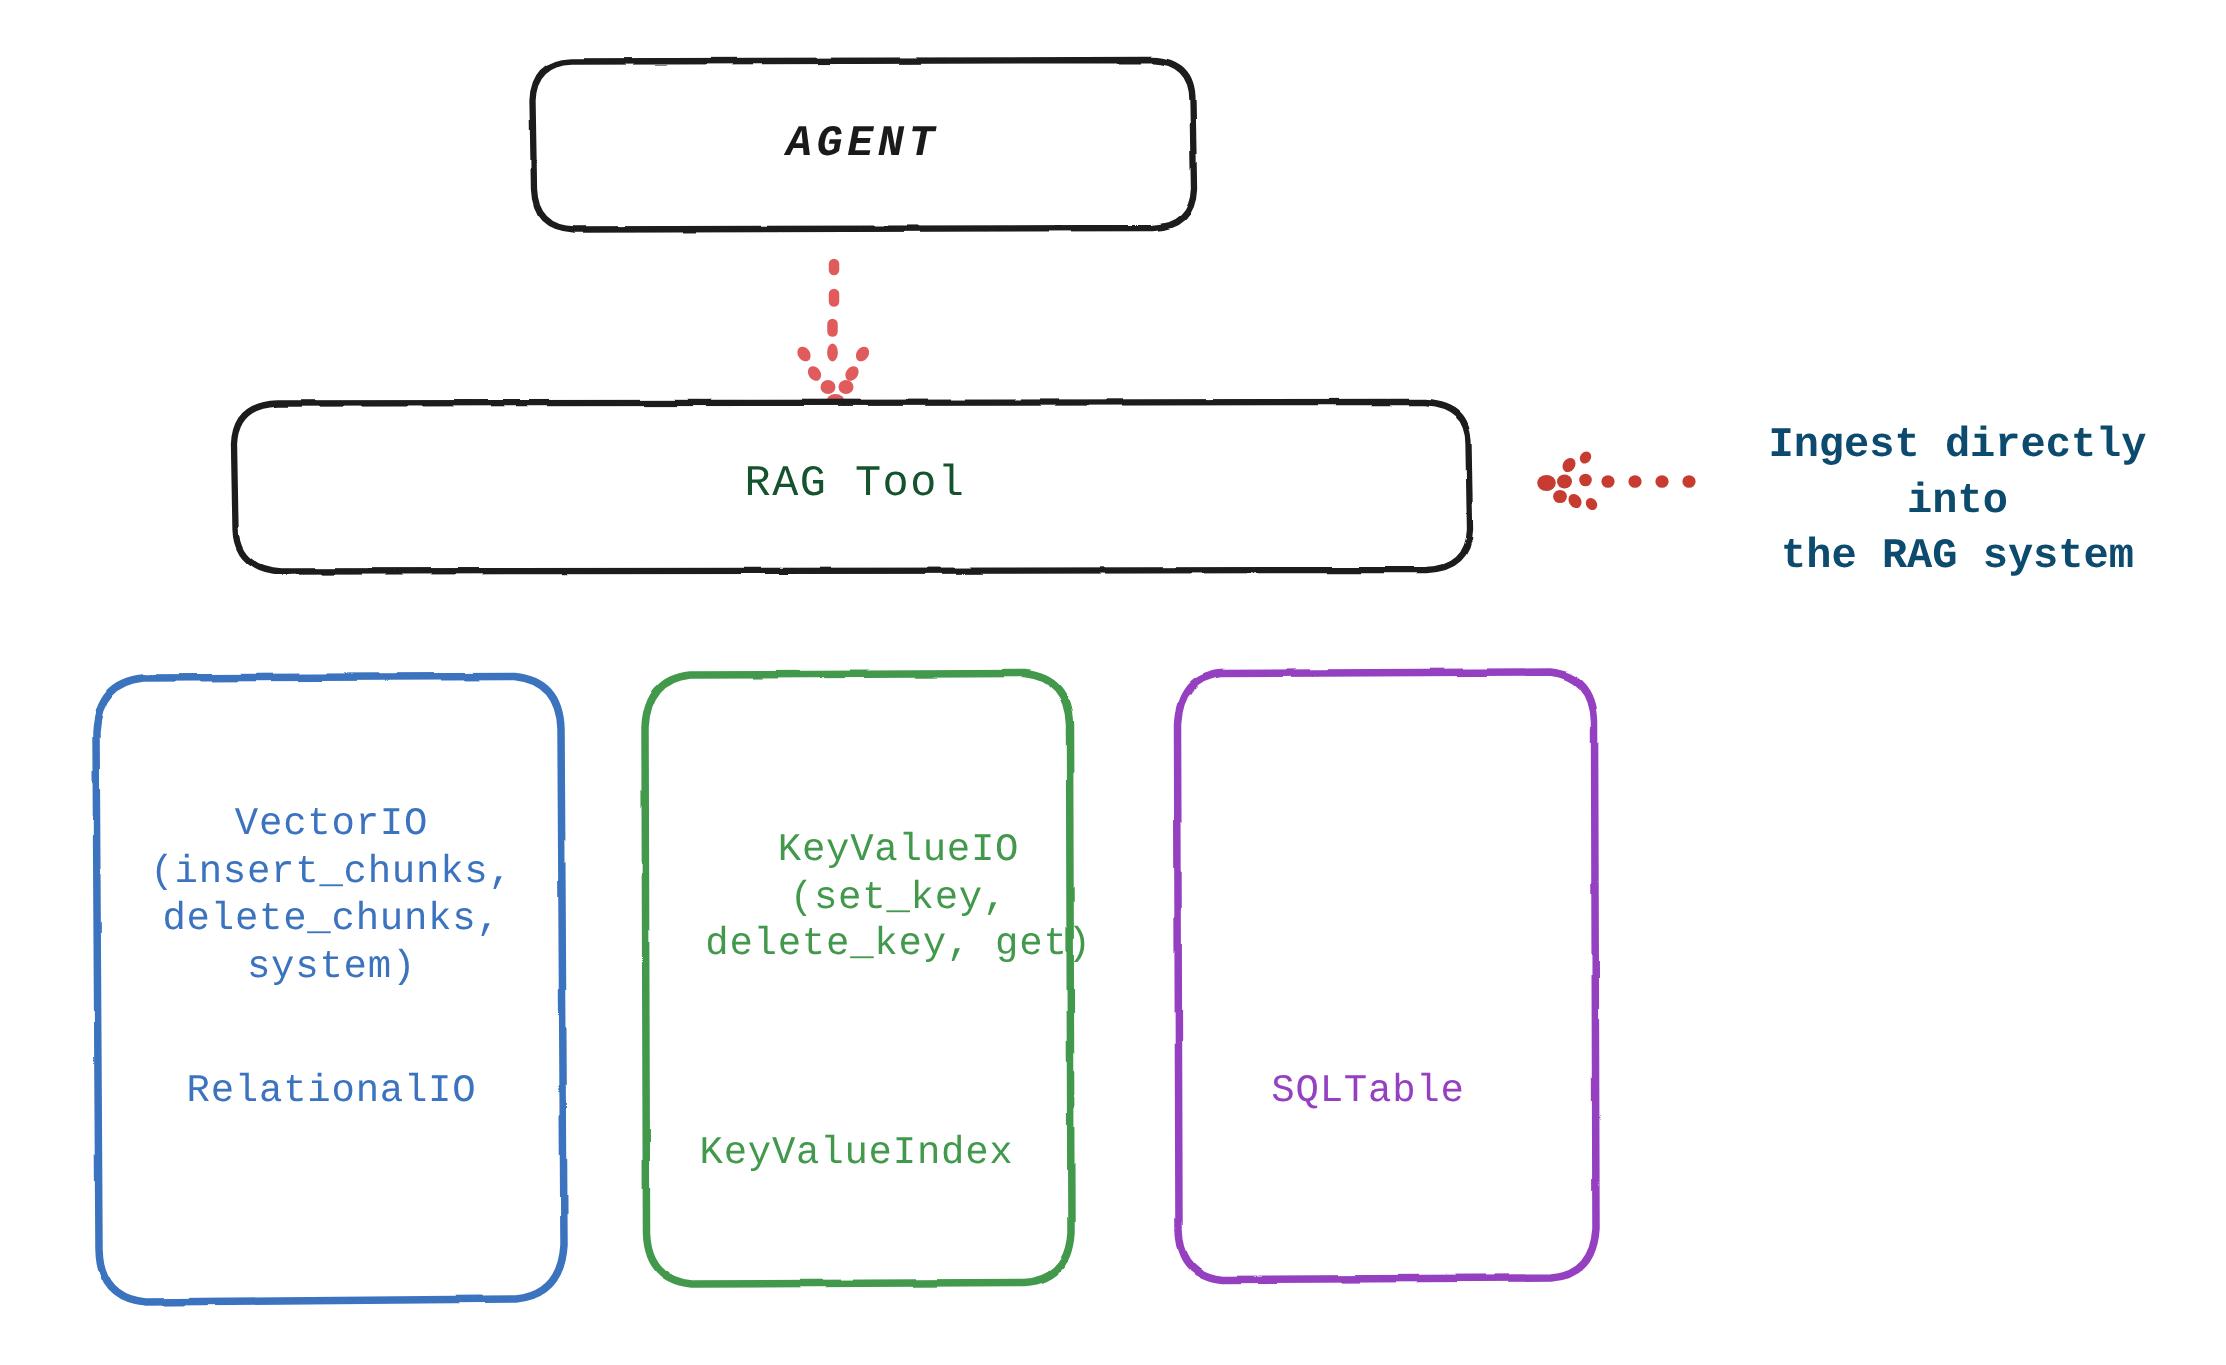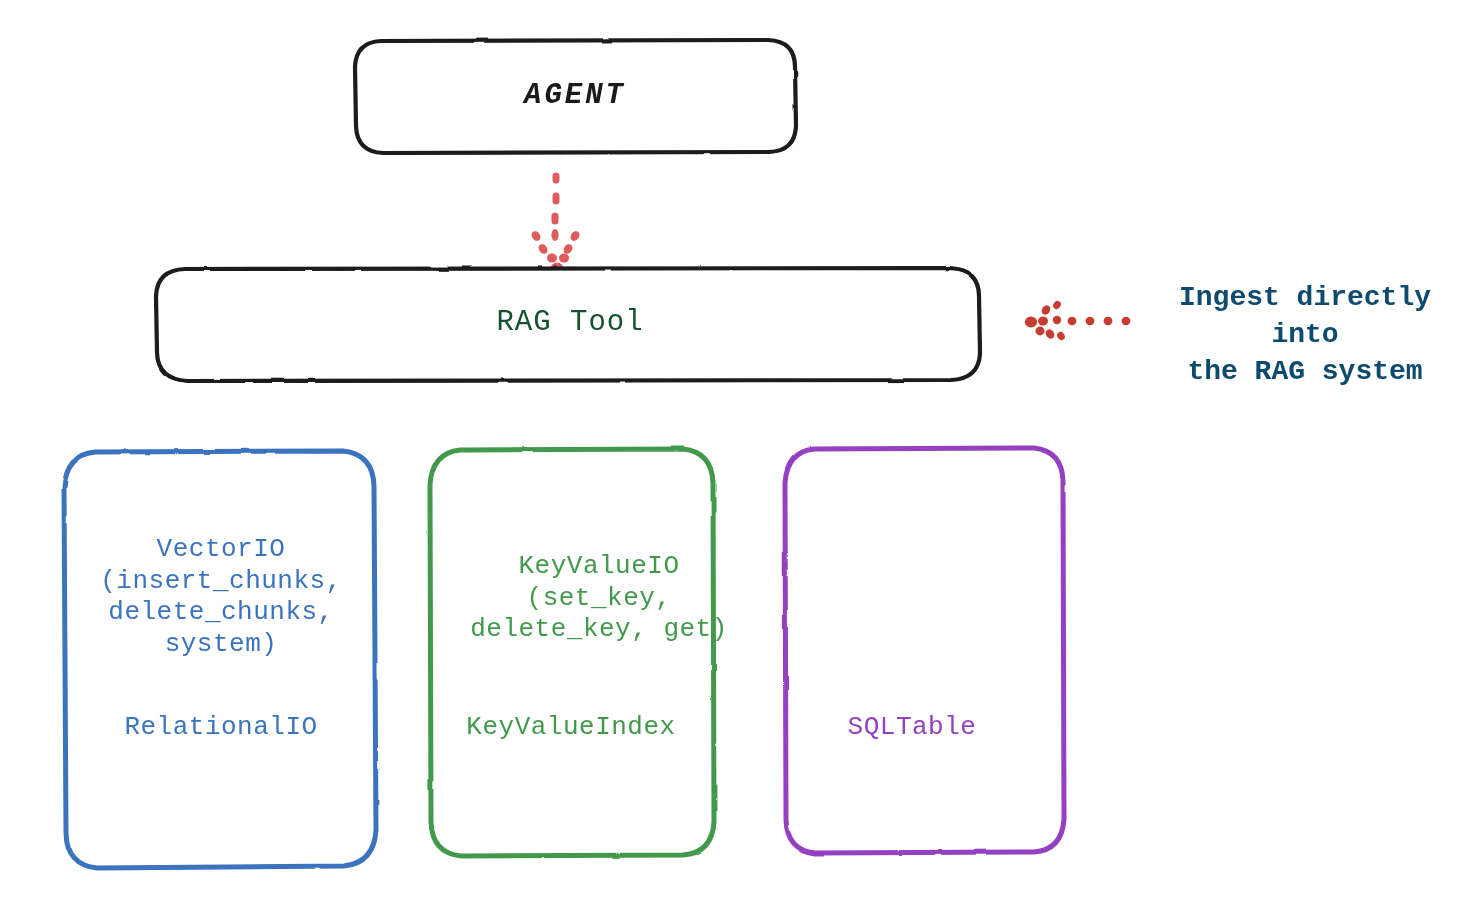--- a/index.html
+++ b/index.html
@@ -63,21 +63,21 @@
     font-size: 26px;
     font-weight: 500;
   }
   .provider-index {
     font-size: 26px;
     font-weight: 500;
   }
   #vectorio-title   { left: 66px;  top: 534px; width: 310px; color: #3b73bf; }
   #vectorio-index   { left: 66px;  top: 712px; width: 310px; color: #3b73bf; }
   #keyvalueio-title { left: 428px; top: 551px; width: 286px; color: #42994c; padding-left: 28px; }
-  #keyvalueio-index { left: 428px; top: 712px; width: 286px; color: #42994c; }
+  #keyvalueio-index { left: 428px; top: 753px; width: 286px; color: #42994c; }
   #relationalio-title { left: 784px; top: 551px; width: 282px; color: #9440c0; }
   #relationalio-index { left: 784px; top: 712px; width: 256px; color: #9440c0; }
 
   
   #ingest-note {
     position: absolute;
     left: 1140px;
     top: 280px;
     width: 330px;
     text-align: center;

